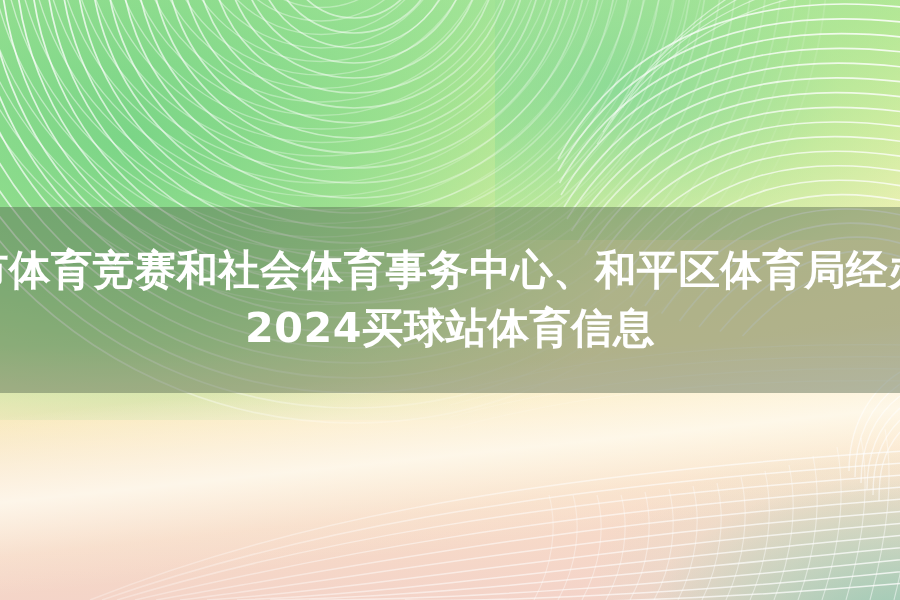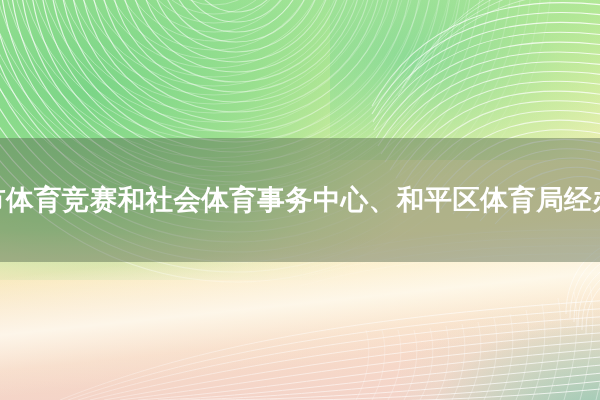--- a/index.html
+++ b/index.html
@@ -308,15 +308,16 @@
         <path d="M600,264 C582,278 574,298 574,322"></path>
         <path d="M600,272 C584,286 578,304 578,326"></path>
         <path d="M600,280 C586,294 582,310 582,330"></path>
         <path d="M600,288 C588,302 586,316 586,334"></path>
       </g>
     </svg>
   </div>
 
   <div class="caption-band">
     <div class="caption-line caption-line-1">市体育竞赛和社会体育事务中心、和平区体育局经办</div>
+    <div class="caption-line caption-line-2">2024买球站体育信息</div>
   </div>
 
 </div>
 
 </body></html>

